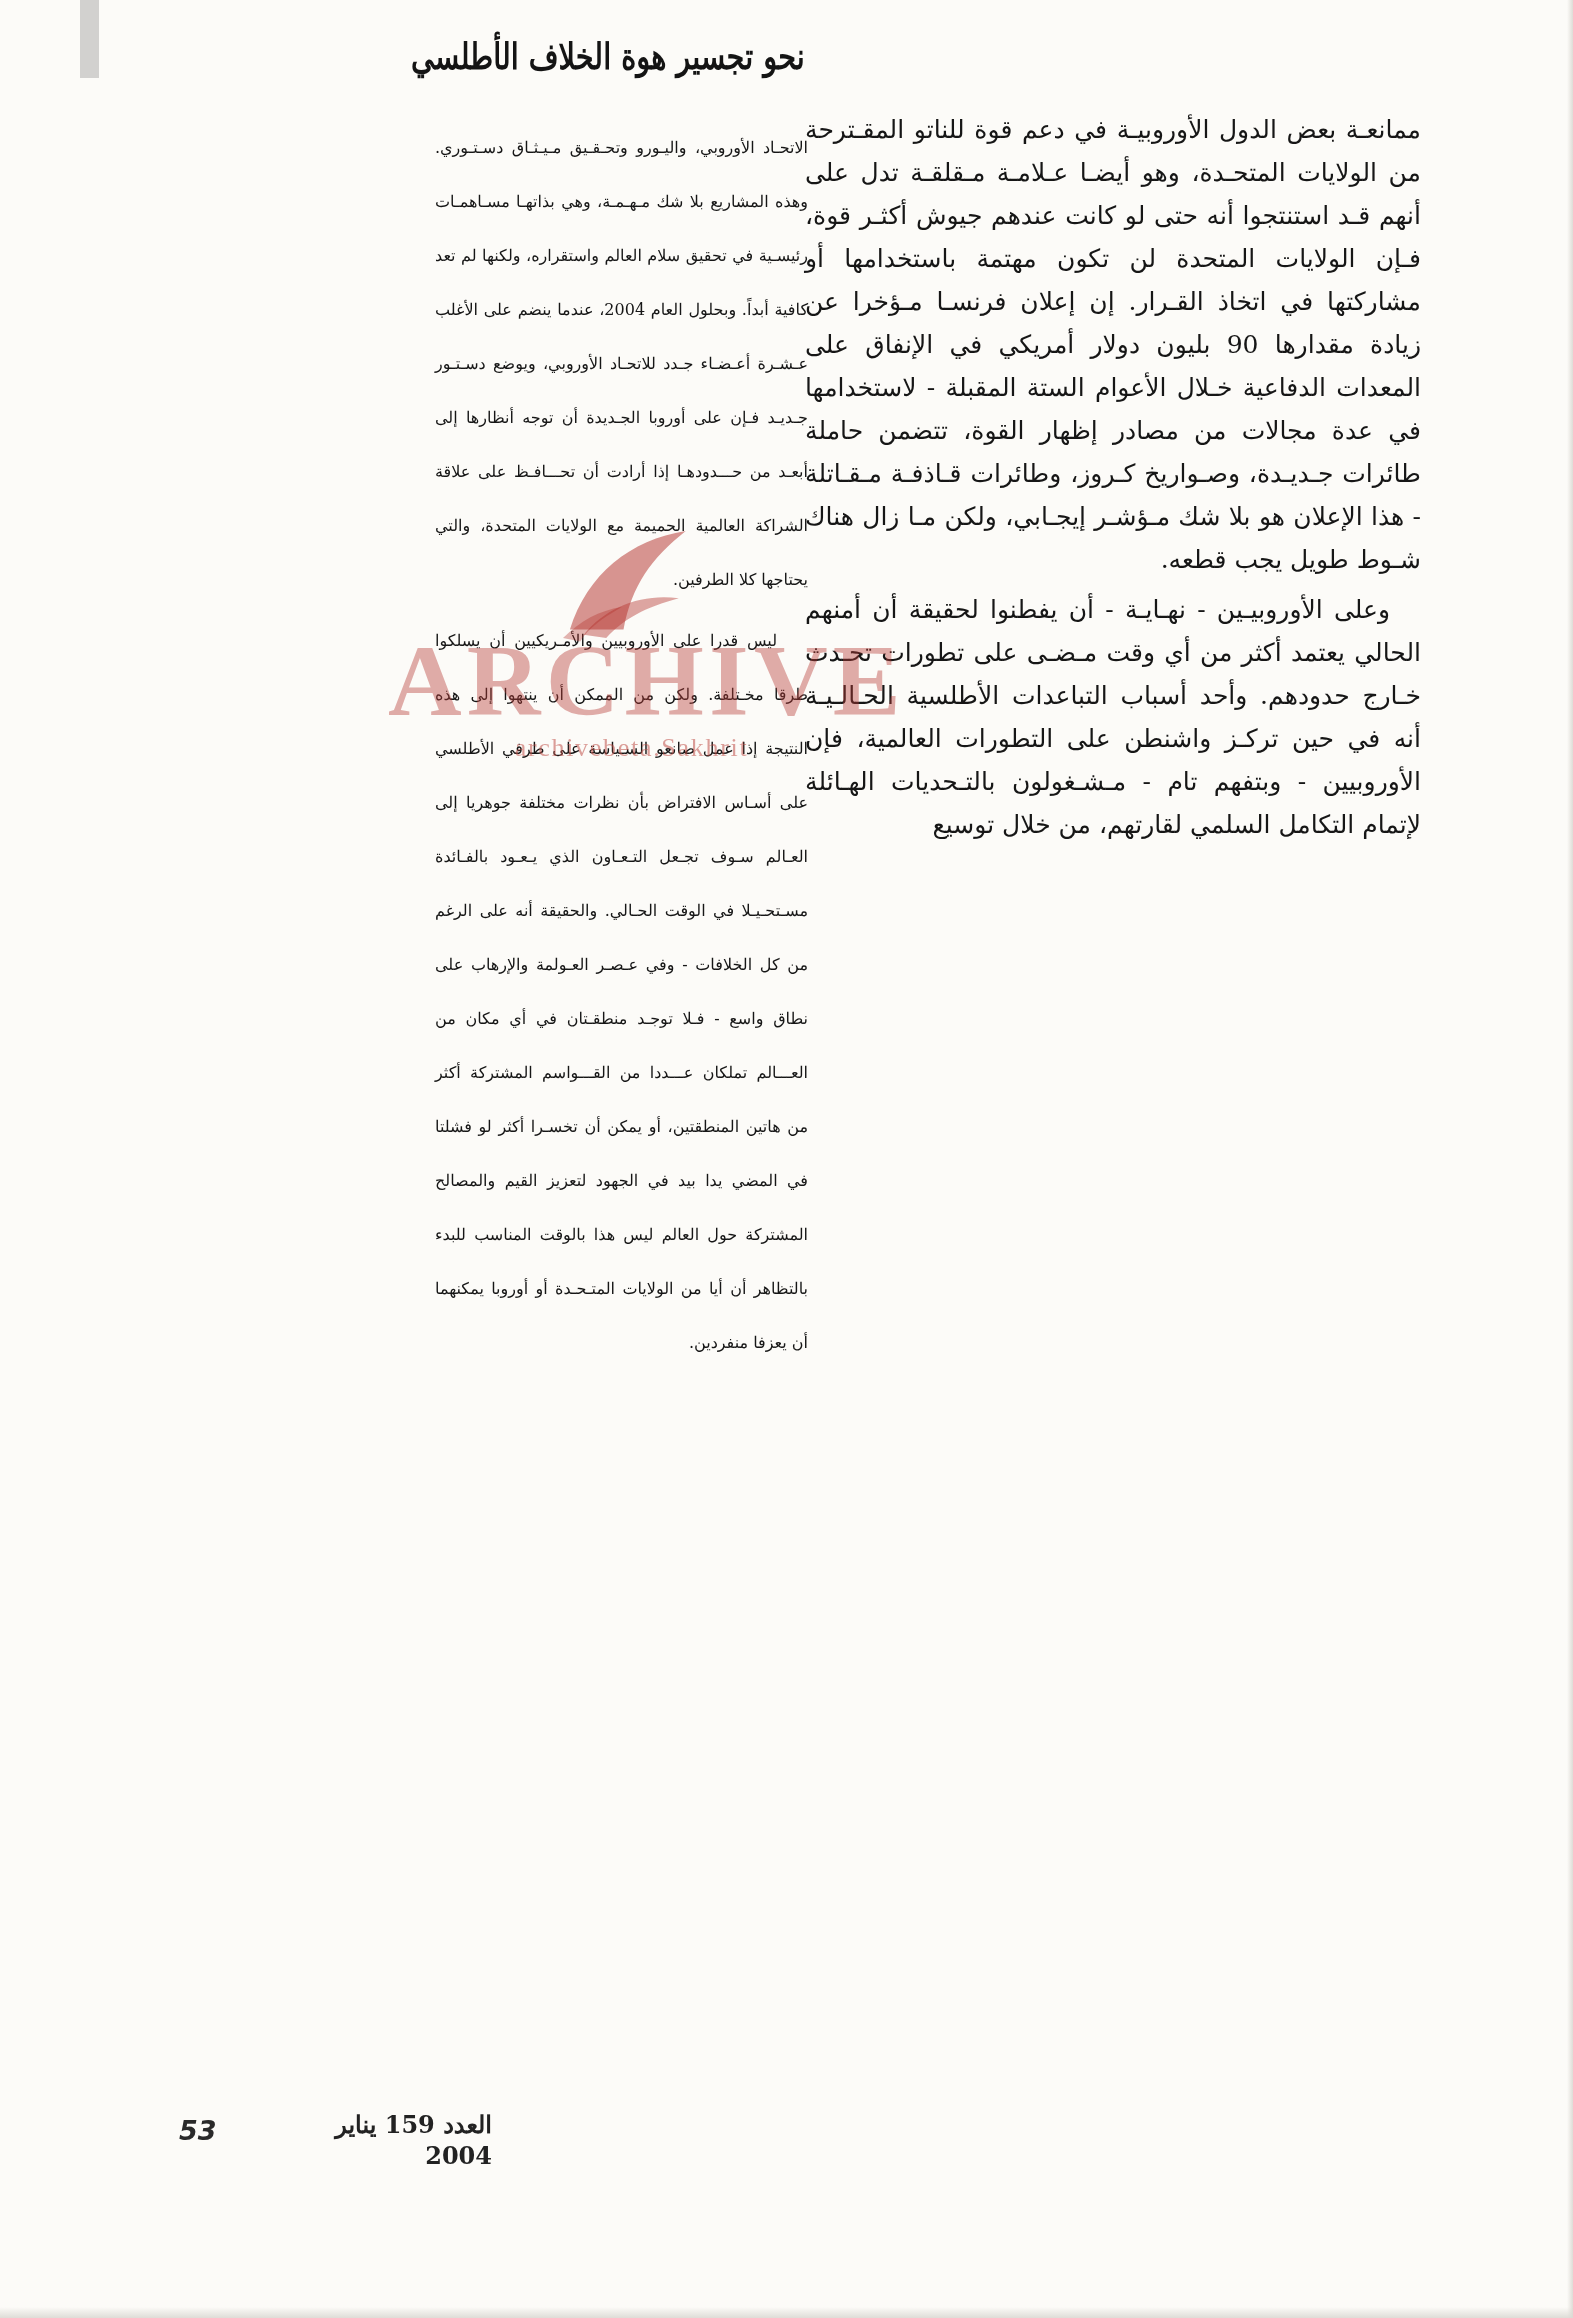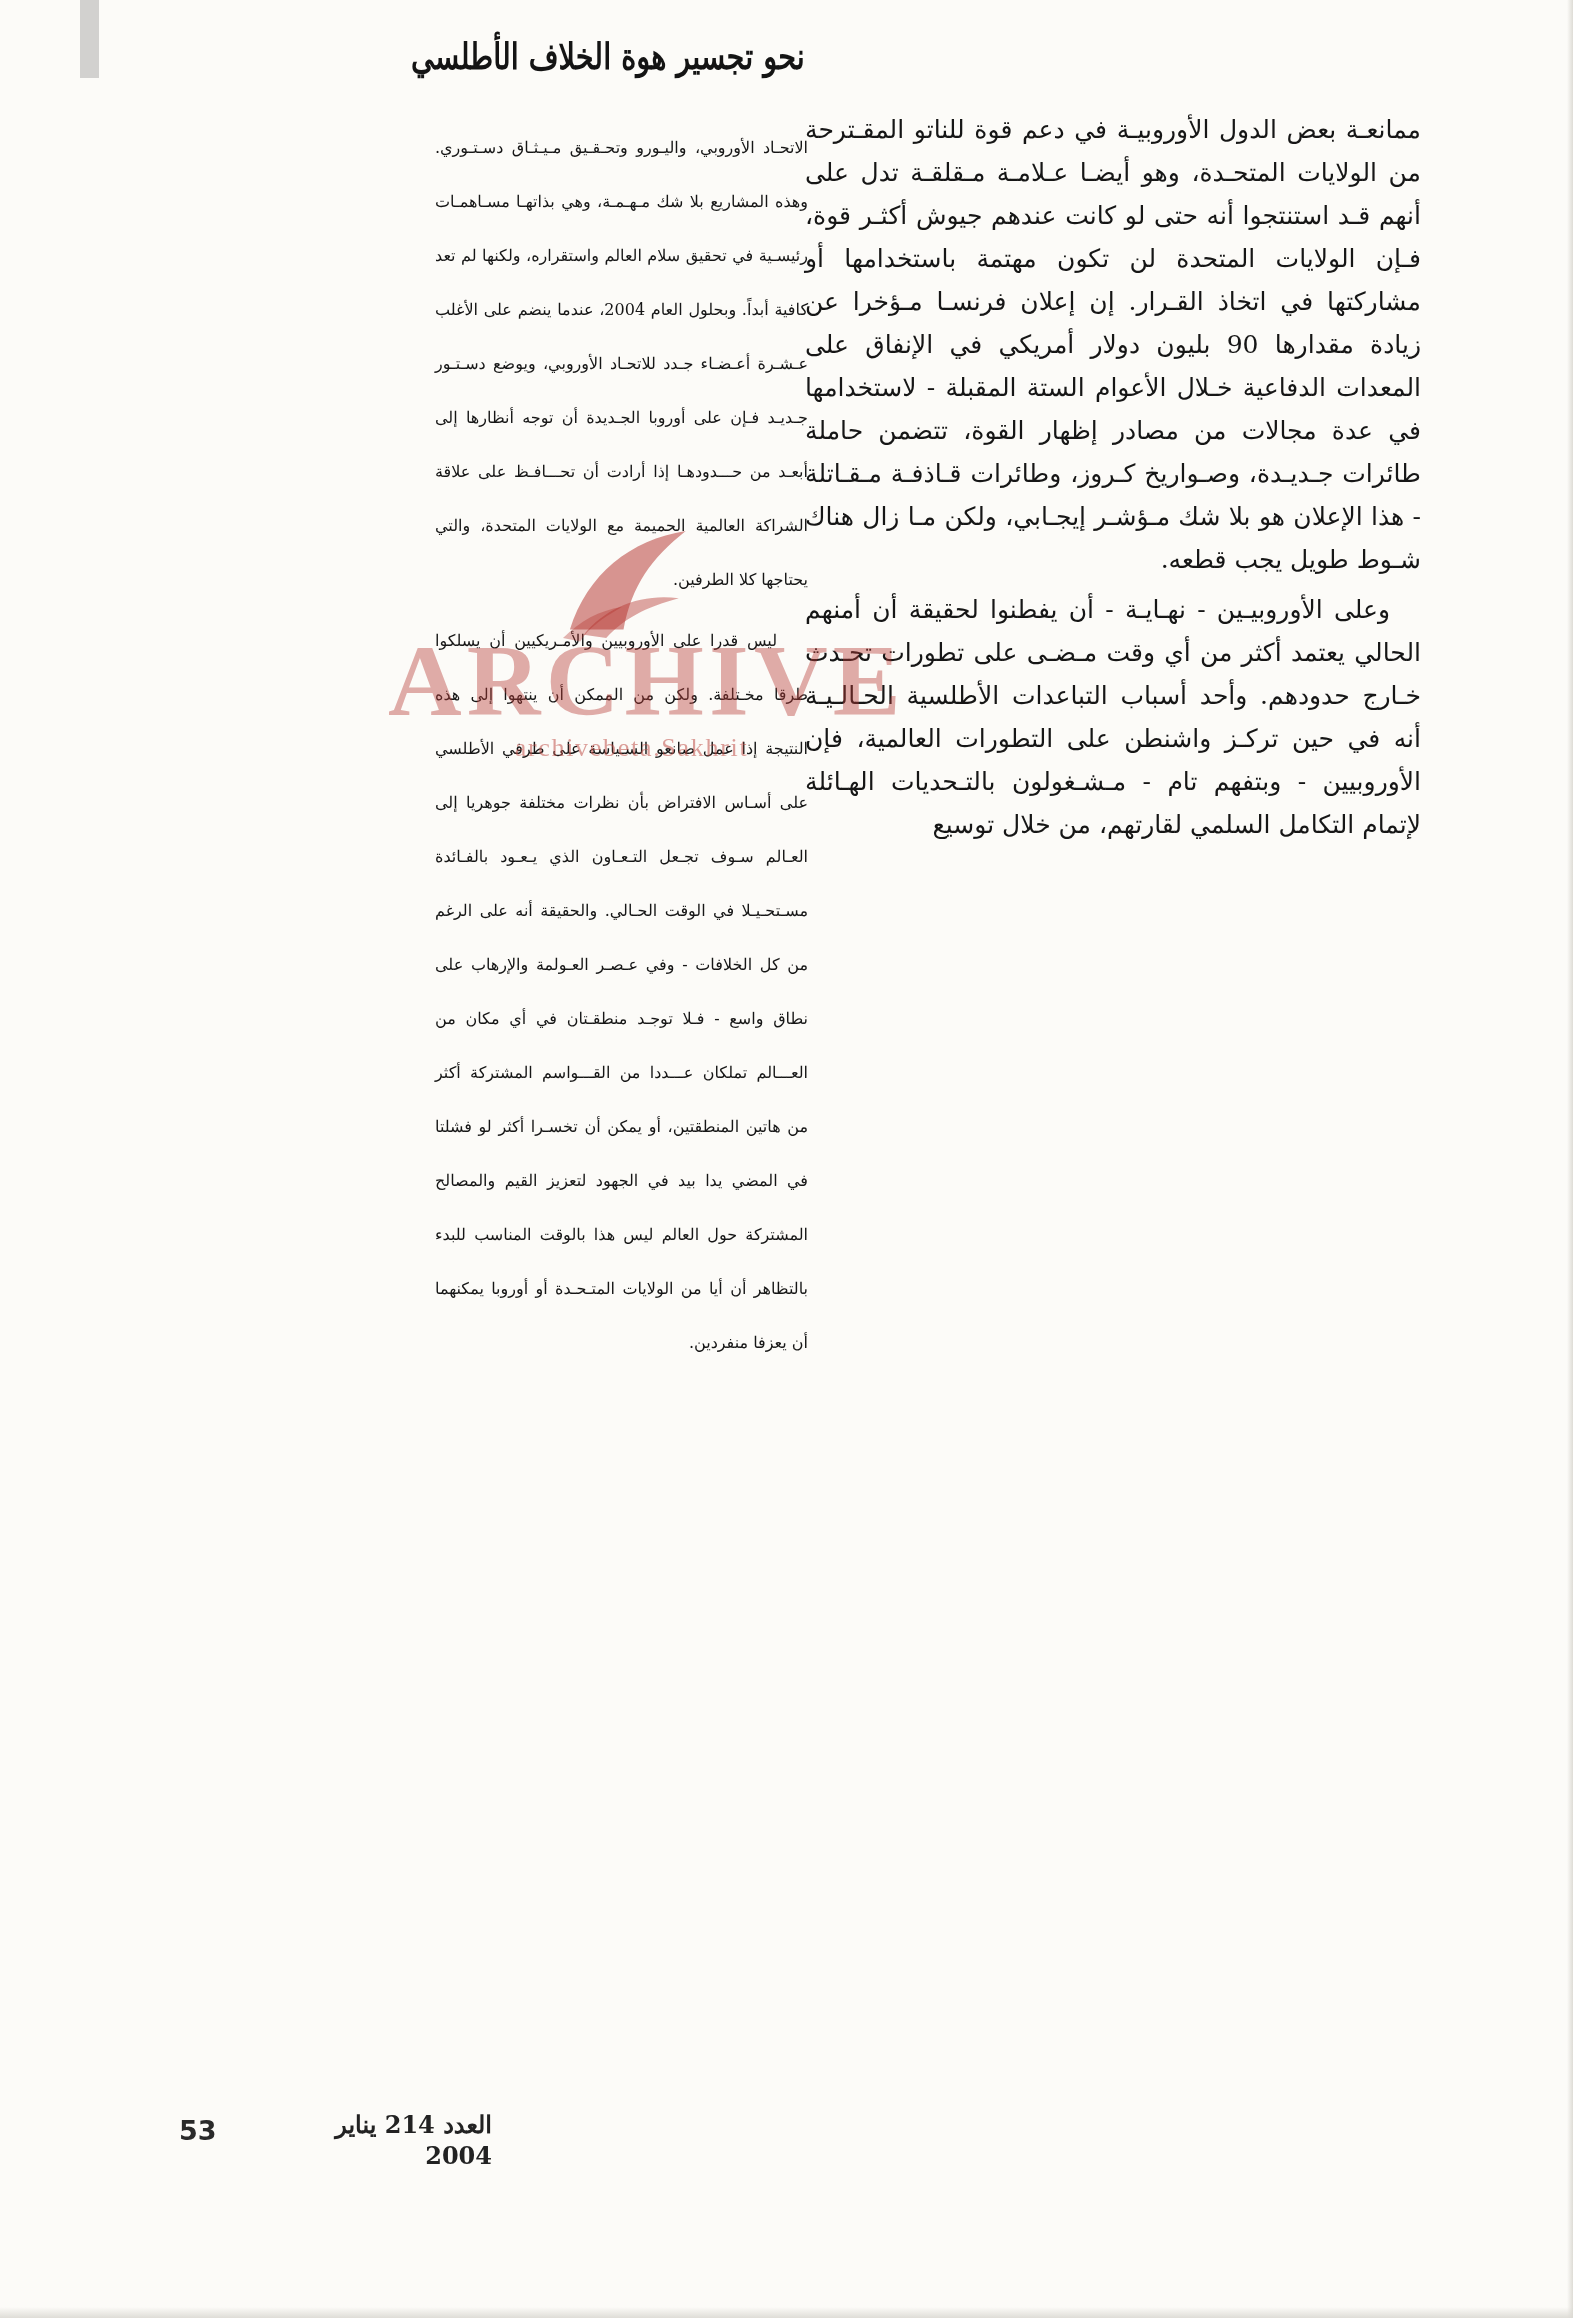--- a/index.html
+++ b/index.html
@@ -107,20 +107,21 @@
   }
 
   
   .footer-page-number {
     position: absolute;
     left: 179px; top: 2115px;
     font-size: 27px;
     font-weight: 600;
     color: #2a2a2a;
     font-family: "DejaVu Sans", sans-serif;
+    font-style: italic;
   }
   .footer-issue {
     position: absolute;
     left: 311px; top: 2110px;
     width: 181px;
     direction: rtl;
     font-size: 24px;
     font-weight: 600;
     color: #222;
   }
@@ -156,16 +157,16 @@
     <path d="M34,128 C60,96 102,80 144,86 C106,96 80,110 60,132 Z" fill="rgba(178,45,40,0.42)"></path>
     <path d="M10,132 C30,112 52,100 78,96 C54,110 40,120 30,136 Z" fill="rgba(178,45,40,0.35)"></path>
   </svg>
   <div class="watermark-text">ARCHIVE</div>
   <div class="watermark-sub">archivebeta.Sakhrit</div>
 </div>
 
 <div class="footer-page-number">53</div>
 
 <div class="footer-issue">
-  <div>العدد 214 يناير</div>
+  <div>العدد 159 يناير</div>
   <div class="footer-issue-year">2004</div>
 </div>
 
 
 </body></html>

